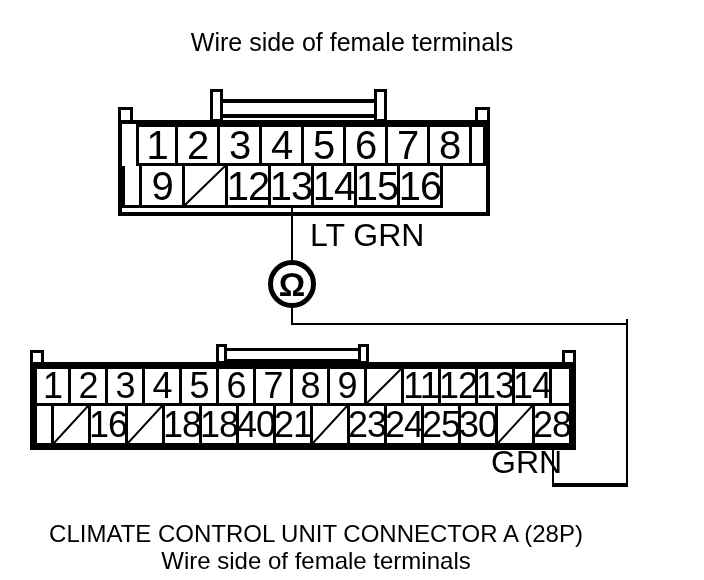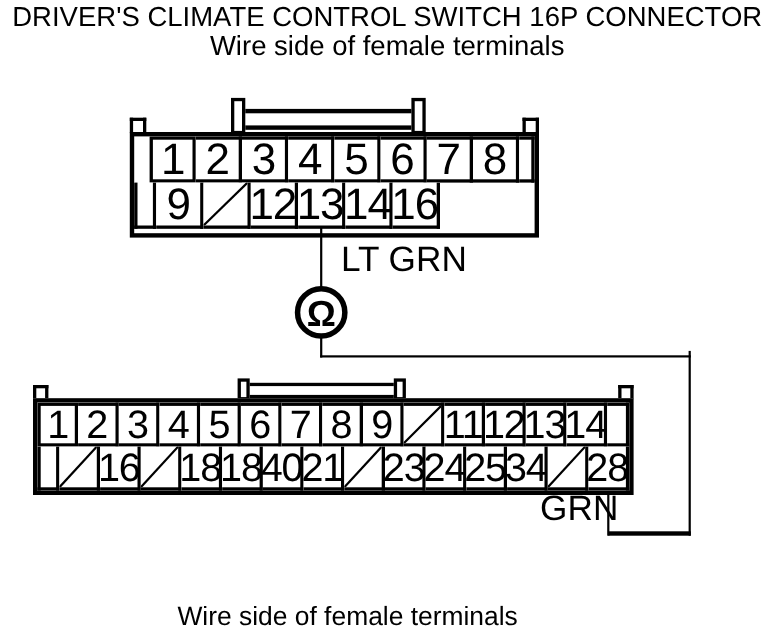--- a/index.html
+++ b/index.html
@@ -72,21 +72,20 @@
   }
   .wlabel { position:absolute; font-size:32px; line-height:25px; white-space:nowrap; }
   #lbl-ltgrn { left:310px; top:223px; }
   #lbl-grn   { left:491px; top:450px; }
 </style>
 </head>
 <body>
 
 <div class="canvas">
 
-  <div class="ctext" id="t1">DRIVER'S CLIMATE CONTROL SWITCH 16P CONNECTOR</div>
   <div class="ctext" id="s1">Wire side of female terminals</div>
 
   <div class="c16">
     <div class="bar" id="bar16"></div>
     <div class="post" id="post16l"></div>
     <div class="post" id="post16r"></div>
     <div class="tab" id="tab16l"></div>
     <div class="tab" id="tab16r"></div>
     <div class="housing" id="h16"></div>
     <div class="prow row-a" id="r16a">
@@ -130,20 +129,23 @@
         <div class="cell">
           <span class="pin-num">12</span>
         </div>
         <div class="cell">
           <span class="pin-num">13</span>
         </div>
         <div class="cell">
           <span class="pin-num">14</span>
         </div>
         <div class="cell">
+          <span class="pin-num">15</span>
+        </div>
+        <div class="cell">
           <span class="pin-num">16</span>
         </div>
       </div>
   </div>
 
   <div class="wire" id="w1"></div>
   <div class="wlabel" id="lbl-ltgrn">LT GRN</div>
   <div id="meter">Ω</div>
   <div class="wire" id="w2"></div>
   <div class="wire" id="w3"></div>
@@ -241,28 +243,29 @@
         <div class="cell">
           <span class="pin-num">23</span>
         </div>
         <div class="cell">
           <span class="pin-num">24</span>
         </div>
         <div class="cell">
           <span class="pin-num">25</span>
         </div>
         <div class="cell">
-          <span class="pin-num">34</span>
+          <span class="pin-num">30</span>
         </div>
         <div class="cell slash">
           <svg viewBox="0 0 100 100" preserveAspectRatio="none">
             <line x1="0" y1="100" x2="100" y2="0" stroke="#000" stroke-width="2" vector-effect="non-scaling-stroke"></line>
           </svg>
         </div>
         <div class="cell">
           <span class="pin-num">28</span>
         </div>
       </div>
   </div>
 
+  <div class="ctext" id="t2">CLIMATE CONTROL UNIT CONNECTOR A (28P)</div>
   <div class="ctext" id="s2">Wire side of female terminals</div>
 
 </div>
 
 </body></html>

